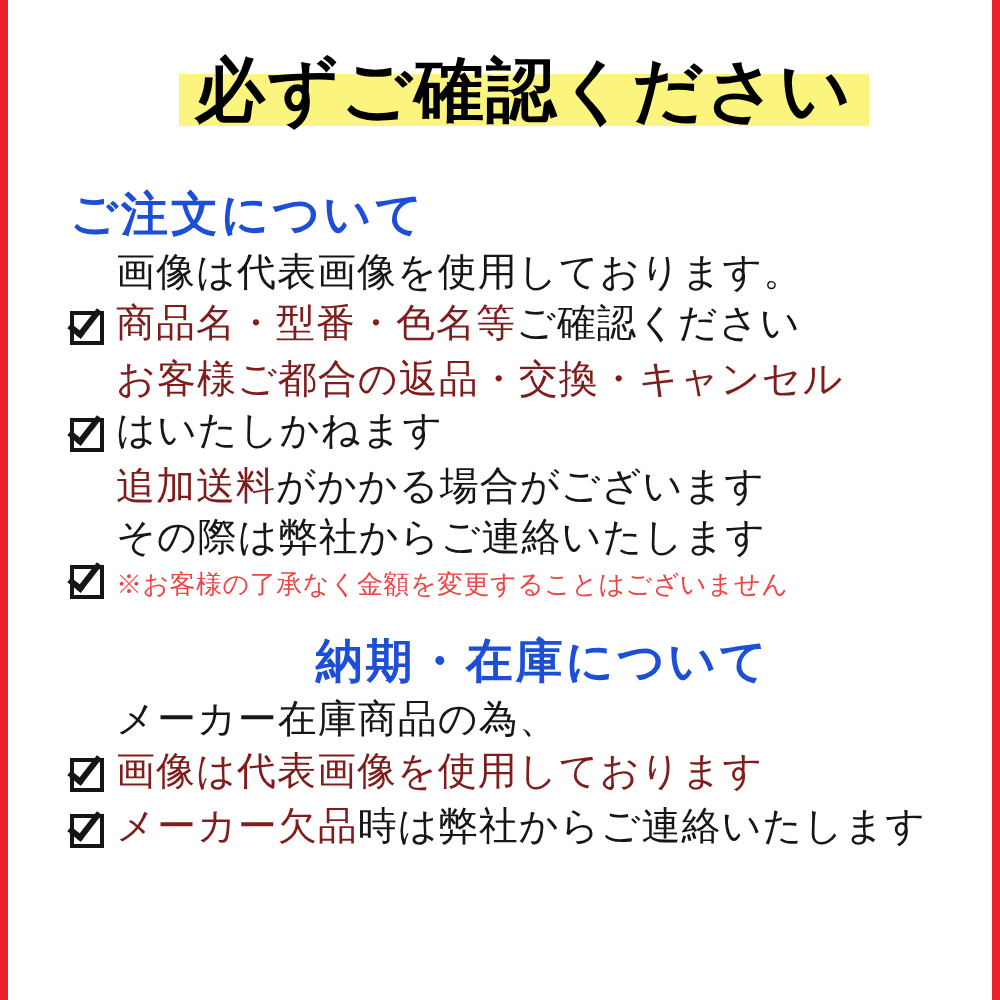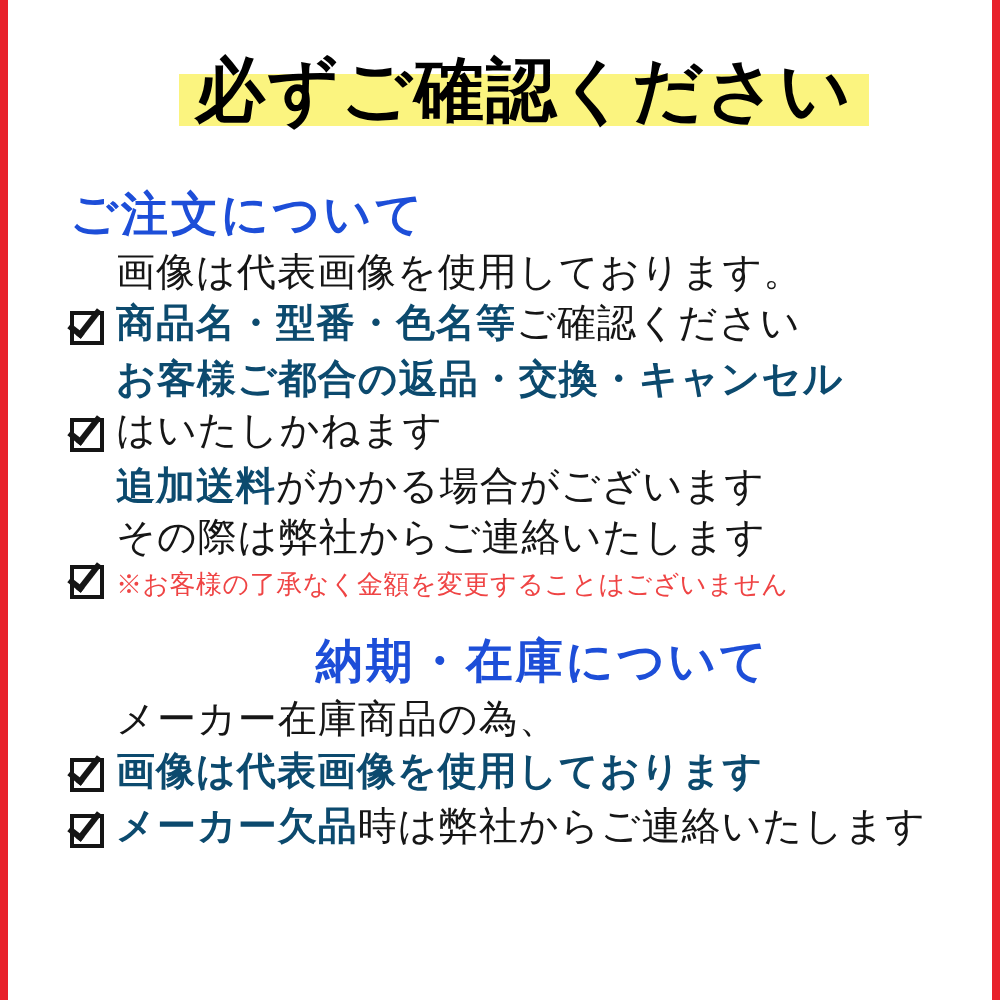--- a/index.html
+++ b/index.html
@@ -85,22 +85,22 @@
   }
   .line {
     font-size: 39px;
     line-height: 1.32;
     letter-spacing: 1px;
     color: #161616;
     white-space: nowrap;
   }
   .line.red,
   .seg.red {
-    color: #0c4a6e;
-    font-weight: bold;
+    color: #7f1d1d;
+    font-weight: normal;
   }
   .note {
     font-size: 26px;
     color: #ef4444;
     letter-spacing: 0.5px;
     line-height: 1.4;
     margin-top: 4px;
     white-space: nowrap;
   }
 

